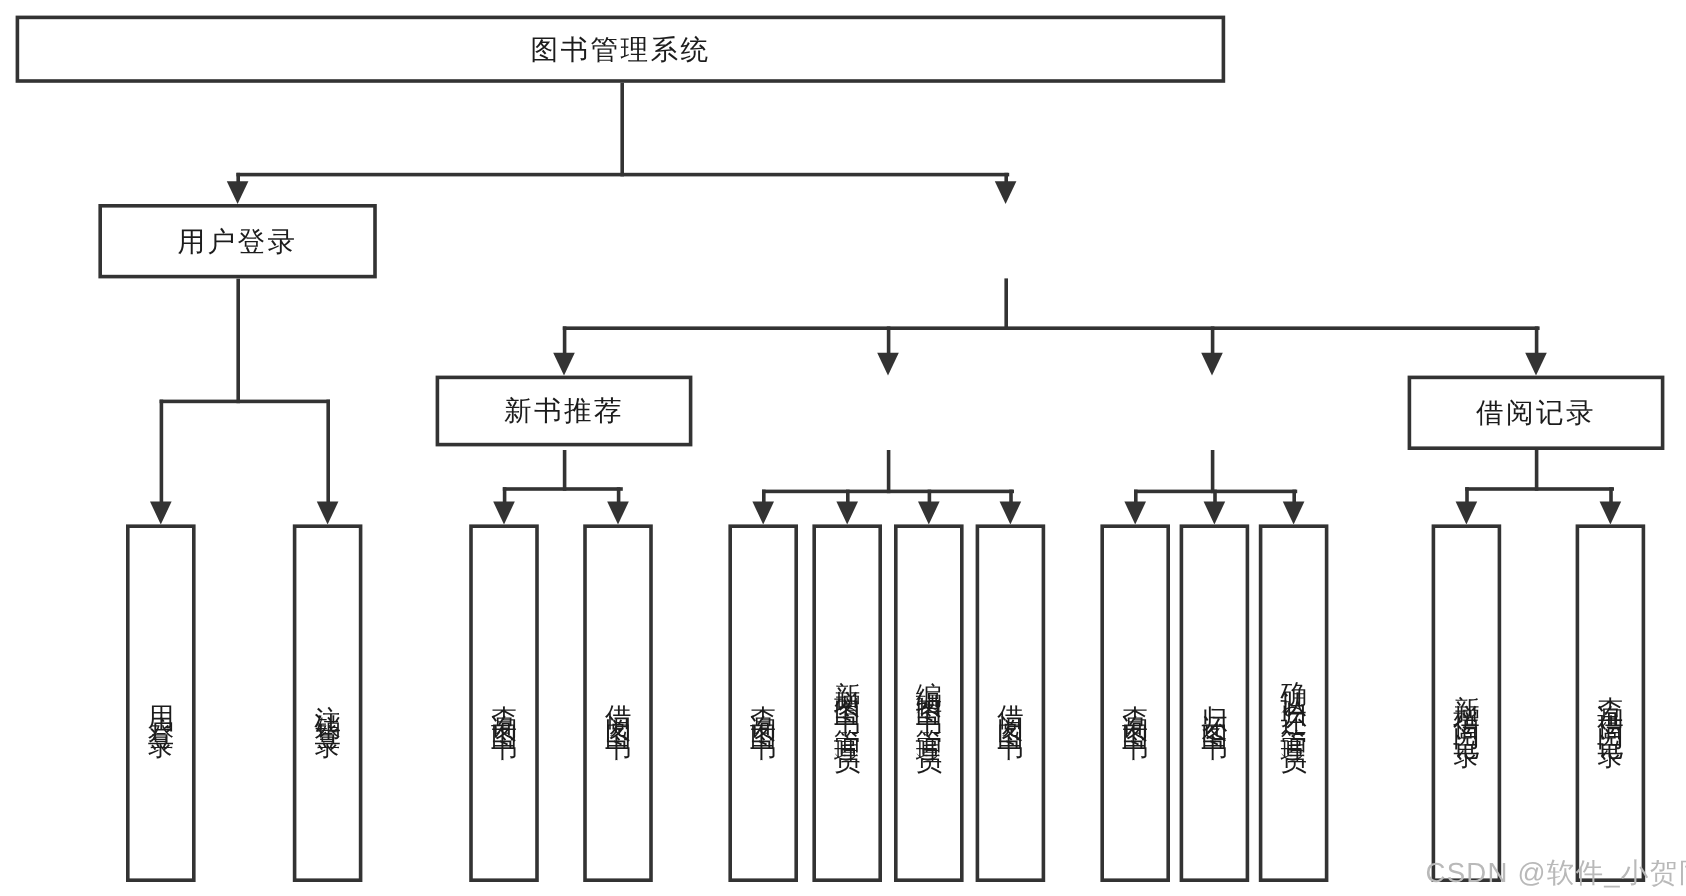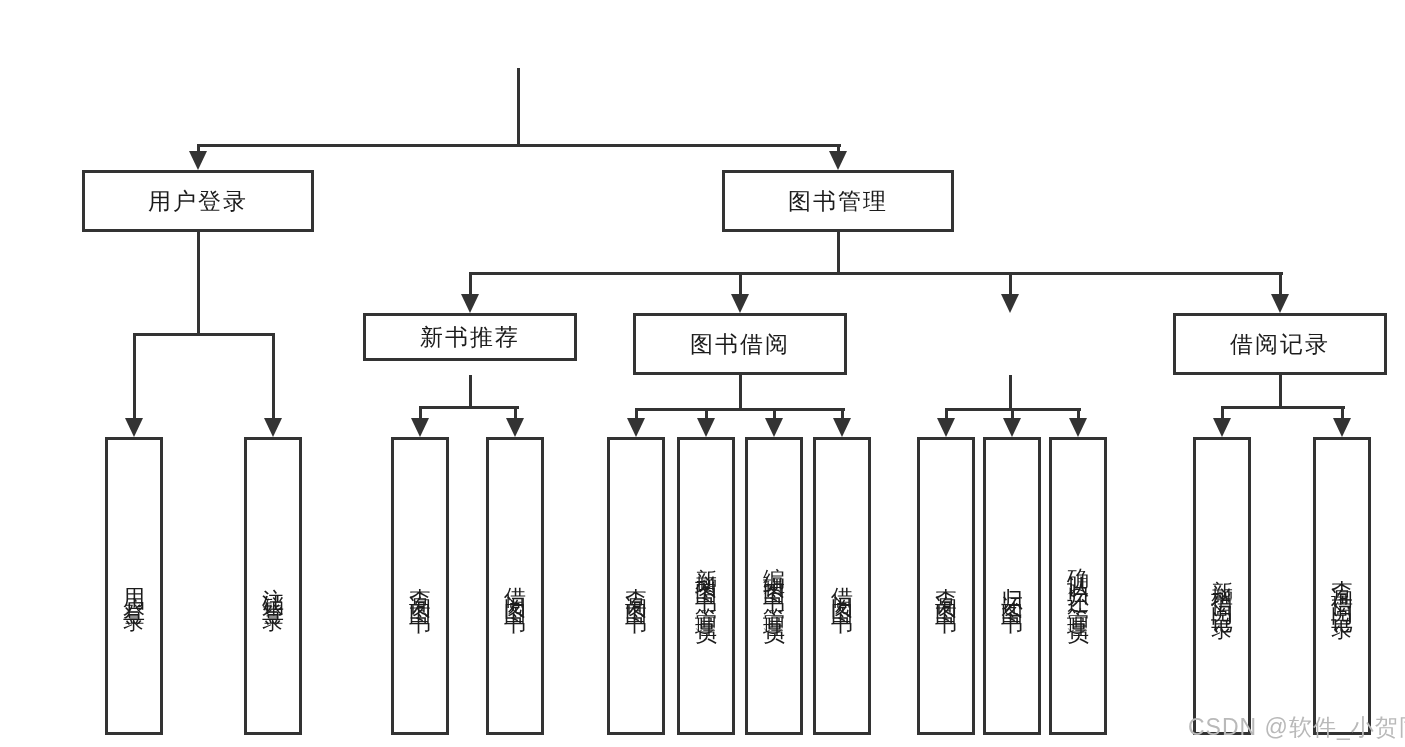--- a/index.html
+++ b/index.html
@@ -110,26 +110,25 @@
 
   <div>
     <div class="line v" style="left:1279px;top:375px;height:34px"></div>
     <div class="line h" style="left:1221px;top:406px;width:124px"></div>
     <div class="line v" style="left:1221px;top:406px;height:15px"></div>
     <div class="line v" style="left:1341px;top:406px;height:15px"></div>
     <div class="arrow" style="left:1213px;top:418px"></div>
     <div class="arrow" style="left:1333px;top:418px"></div>
   </div>
 
+  <div class="node" style="left:13px;top:13px;width:1008px;height:56px">图书管理系统</div>
 
   <div class="node" style="left:82px;top:170px;width:232px;height:62px">用户登录</div>
-  <div class="node" style="left:722px;top:170px;width:232px;height:62px">图书管理</div>
 
-  <div class="node" style="left:363px;top:313px;width:214px;height:48px">新书推荐</div>
-  <div class="node" style="left:633px;top:313px;width:214px;height:62px">图书借阅</div>
+  <div class="node" style="left:363px;top:313px;width:214px;height:59px">新书推荐</div>
   <div class="node" style="left:1173px;top:313px;width:214px;height:62px">借阅记录</div>
 
   <div class="vnode" style="left:105px;top:437px;width:58px;height:298px">
     <span class="vtext">用户登录</span>
   </div>
   <div class="vnode" style="left:244px;top:437px;width:58px;height:298px">
     <span class="vtext">注销登录</span>
   </div>
 
   <div class="vnode" style="left:391px;top:437px;width:58px;height:298px">

